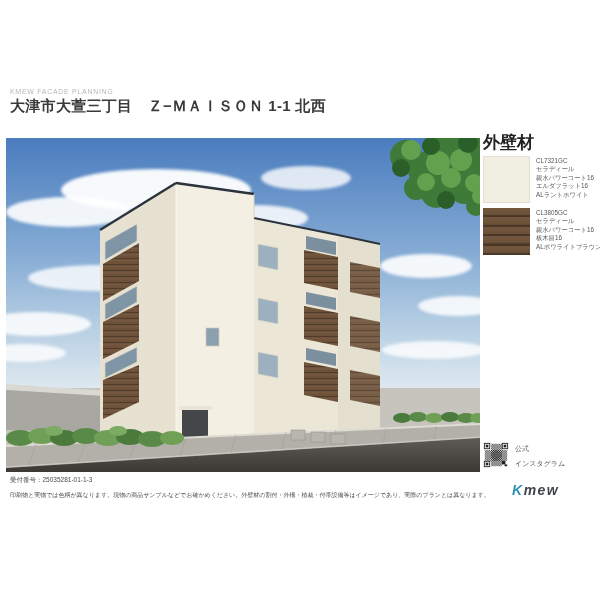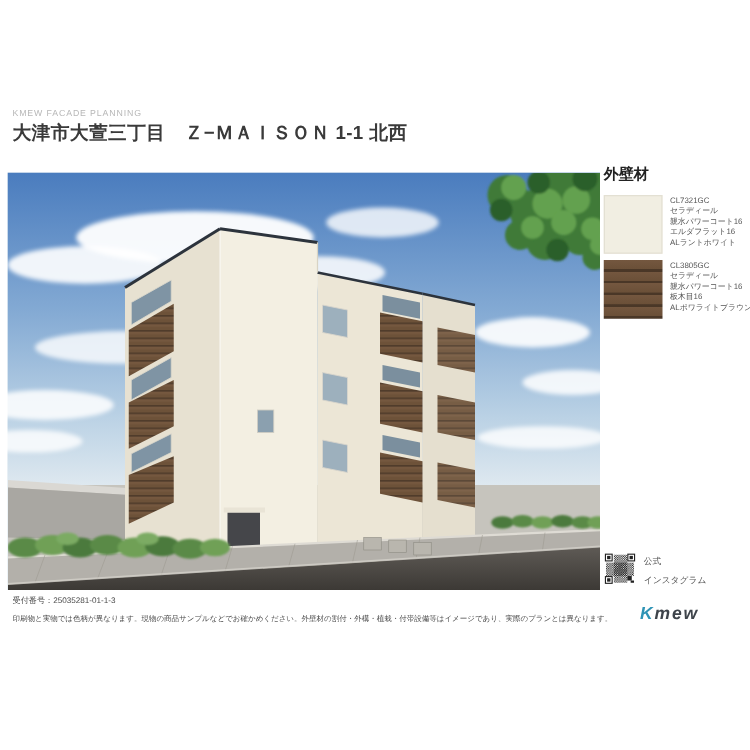--- a/index.html
+++ b/index.html
@@ -3,21 +3,21 @@
 <meta charset="utf-8">
 <style>
   html,body{margin:0;padding:0;background:#fff;}
   .page{position:relative;width:600px;height:600px;background:#ffffff;overflow:hidden;
         font-family:"Liberation Sans","DejaVu Sans",sans-serif;}
   .eyebrow{position:absolute;left:10px;top:88px;font-size:7px;letter-spacing:.7px;color:#b7b7b7;}
   .title{position:absolute;left:10px;top:97px;font-size:15px;font-weight:bold;color:#3a3a3a;letter-spacing:.3px;}
   .render{position:absolute;left:6px;top:138px;width:474px;height:334px;background:#dce7ef;}
   .render svg{display:block;}
   
-  .panel-heading{position:absolute;left:483px;top:131px;font-size:12px;font-weight:bold;color:#222;}
+  .panel-heading{position:absolute;left:483px;top:131px;font-size:17px;font-weight:bold;color:#222;}
   .mat-row{position:absolute;left:483px;display:flex;align-items:flex-start;}
   .mat-row.r1{top:156px;}
   .mat-row.r2{top:208px;}
   .swatch{width:47px;height:47px;flex:0 0 auto;}
   .swatch-cream{background:#f1eee2;border:1px solid #e3e0d3;box-sizing:border-box;}
   .swatch-wood{background:repeating-linear-gradient(to bottom,#74573f 0px,#6b5038 7px,#4a3727 7.5px,#4a3727 9.4px);}
   .mat-text{margin-left:6px;font-size:6.3px;line-height:8.4px;color:#555;white-space:nowrap;padding-top:1px;}
   
   .qr-row{position:absolute;left:483px;top:442px;display:flex;align-items:flex-start;}
   .qr{width:26px;height:26px;flex:0 0 auto;}

